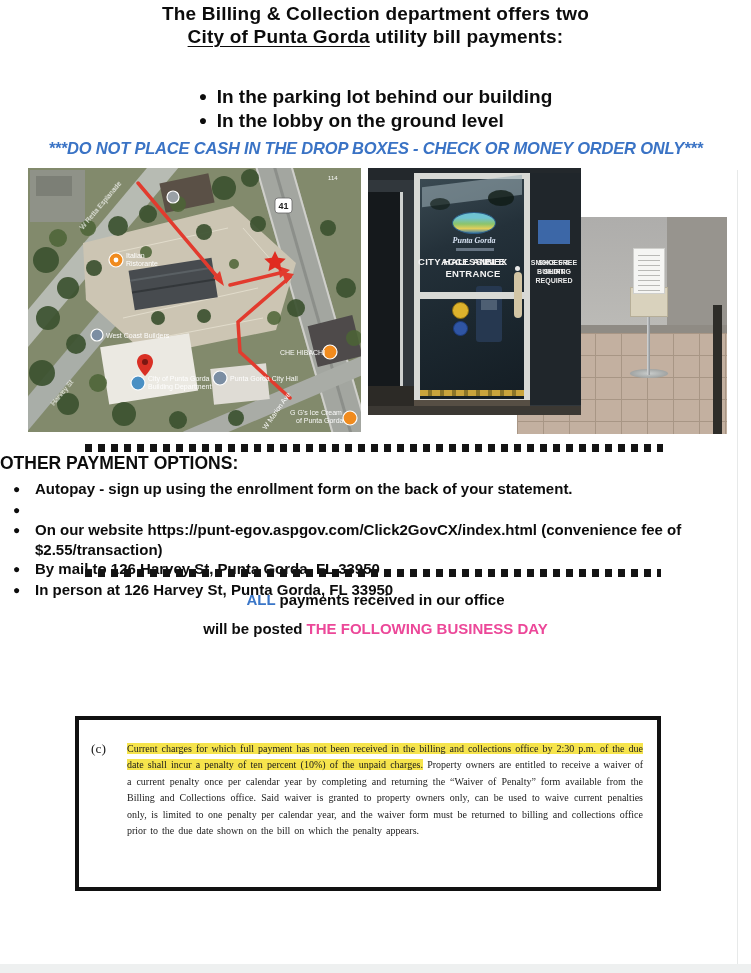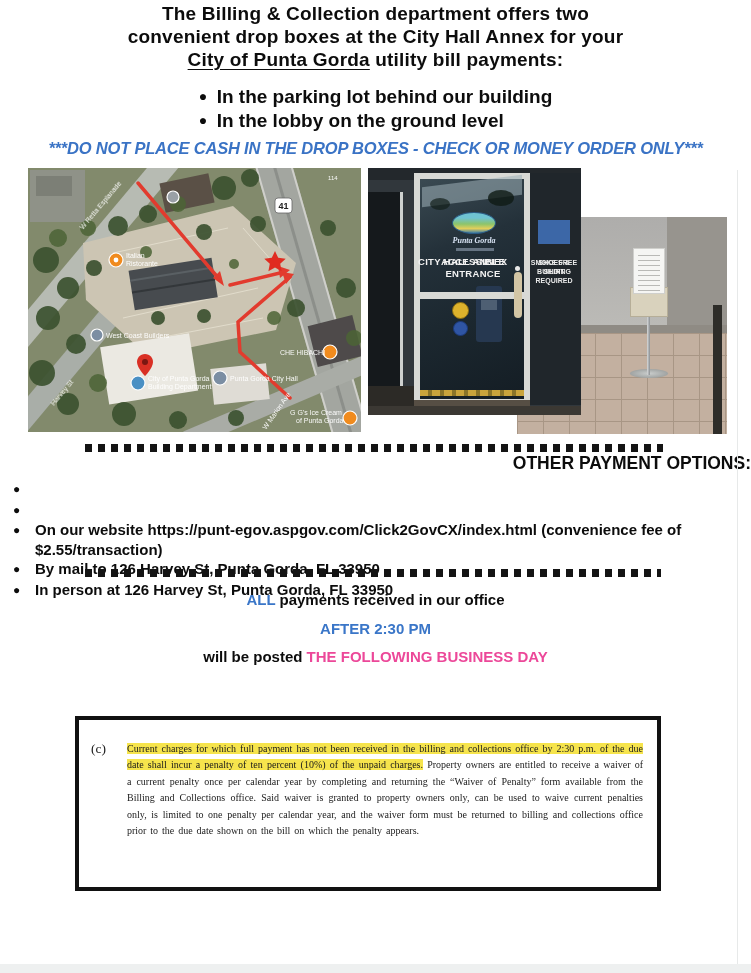--- a/index.html
+++ b/index.html
@@ -75,21 +75,21 @@
   .l-paper{left:116px;top:31px;width:30px;height:44px;background:#f5f5f3;border:1px solid #cfcfcc;
      background-image:repeating-linear-gradient(#b9b9b6 0 1px,transparent 1px 5px);
      background-size:22px 100%;background-position:4px 6px;background-repeat:no-repeat;}
 
   
   .dots{height:8px;background:repeating-linear-gradient(to right,#141414 0 7px,transparent 7px 13px);}
   .dots1{left:85px;top:444px;width:578px;}
   .dots2{left:85px;top:569px;width:576px;}
 
   
-  .opts-title{top:453px;left:0;width:751px;text-align:right;font-weight:bold;font-size:17.5px;}
+  .opts-title{top:453px;left:0;width:751px;text-align:left;font-weight:bold;font-size:17.5px;}
   .opts{left:13px;top:479px;width:730px;font-weight:bold;font-size:15px;line-height:19.6px;}
   .opts .row{display:flex;}
   .opts .b{width:22px;flex:0 0 22px;font-size:12px;padding-top:1px;}
 
   
   .notice{top:586px;left:0;width:751px;text-align:center;font-weight:bold;
      font-size:15px;line-height:28.5px;}
 
   
   .pbox{left:75px;top:716px;width:552px;height:146px;border:4px solid #111;display:flex;
@@ -102,21 +102,20 @@
   .edge-bottom{left:0;top:964px;width:751px;height:9px;background:#eef0f0;}
   .edge-right{left:737px;top:170px;width:1px;height:803px;background:#e7e9e9;}
 </style>
 </head>
 <body>
 
 <div class="page">
 
   <div class="abs hdr">
     <div>The Billing &amp; Collection department offers two</div>
-    <div>convenient drop boxes at the City Hall Annex for your</div>
     <div><span class="u">City of Punta Gorda</span><span> utility bill payments:</span></div>
   </div>
 
   <div class="abs hdr-bullets">
     <div class="inner">
       <div><span class="dot">●</span><span>In the parking lot behind our building</span></div>
       <div><span class="dot">●</span><span>In the lobby on the ground level</span></div>
     </div>
   </div>
 
@@ -290,20 +289,21 @@
     <div class="l-holder"></div>
     <div class="l-paper"></div>
   </div>
 
   <div class="abs dots dots1"></div>
 
   <div class="abs opts-title">OTHER PAYMENT OPTIONS:</div>
   <div class="abs opts">
     <div class="row">
         <span class="b">●</span>
+        <span>Autopay - sign up using the enrollment form on the back of your statement.</span>
       </div>
     <div class="row">
         <span class="b">●</span>
       </div>
     <div class="row">
         <span class="b">●</span>
         <span>On our website https://punt-egov.aspgov.com/Click2GovCX/index.html (convenience fee of $2.55/transaction)</span>
       </div>
     <div class="row">
         <span class="b">●</span>
@@ -312,21 +312,20 @@
     <div class="row">
         <span class="b">●</span>
         <span>In person at 126 Harvey St, Punta Gorda, FL 33950</span>
       </div>
   </div>
 
   <div class="abs dots dots2"></div>
 
   <div class="abs notice">
     <div><span style="color:#3a76c8">ALL</span><span> payments received in our office</span></div>
-    <div><span style="color:#3a76c8">AFTER 2:30 PM</span></div>
     <div><span>will be posted </span><span style="color:#ec4899">THE FOLLOWING BUSINESS DAY</span></div>
   </div>
 
   <div class="abs pbox">
     <div class="lbl">(c)</div>
     <div class="txt"><span style="background:#f6e44c">Current charges for which full payment has not been received in the billing and collections office by 2:30 p.m. of the due date shall incur a penalty of ten percent (10%) of the unpaid charges.</span><span>  Property owners are entitled to receive a waiver of a current penalty once per calendar year by completing and returning the “Waiver of Penalty” form available from the Billing and Collections office.  Said waiver is granted to property owners only, can be used to waive current penalties only, is limited to one penalty per calendar year, and the waiver form must be returned to billing and collections office prior to the due date shown on the bill on which the penalty appears.</span></div>
   </div>
 
   <div class="abs edge-right"></div>
   <div class="abs edge-bottom"></div>

